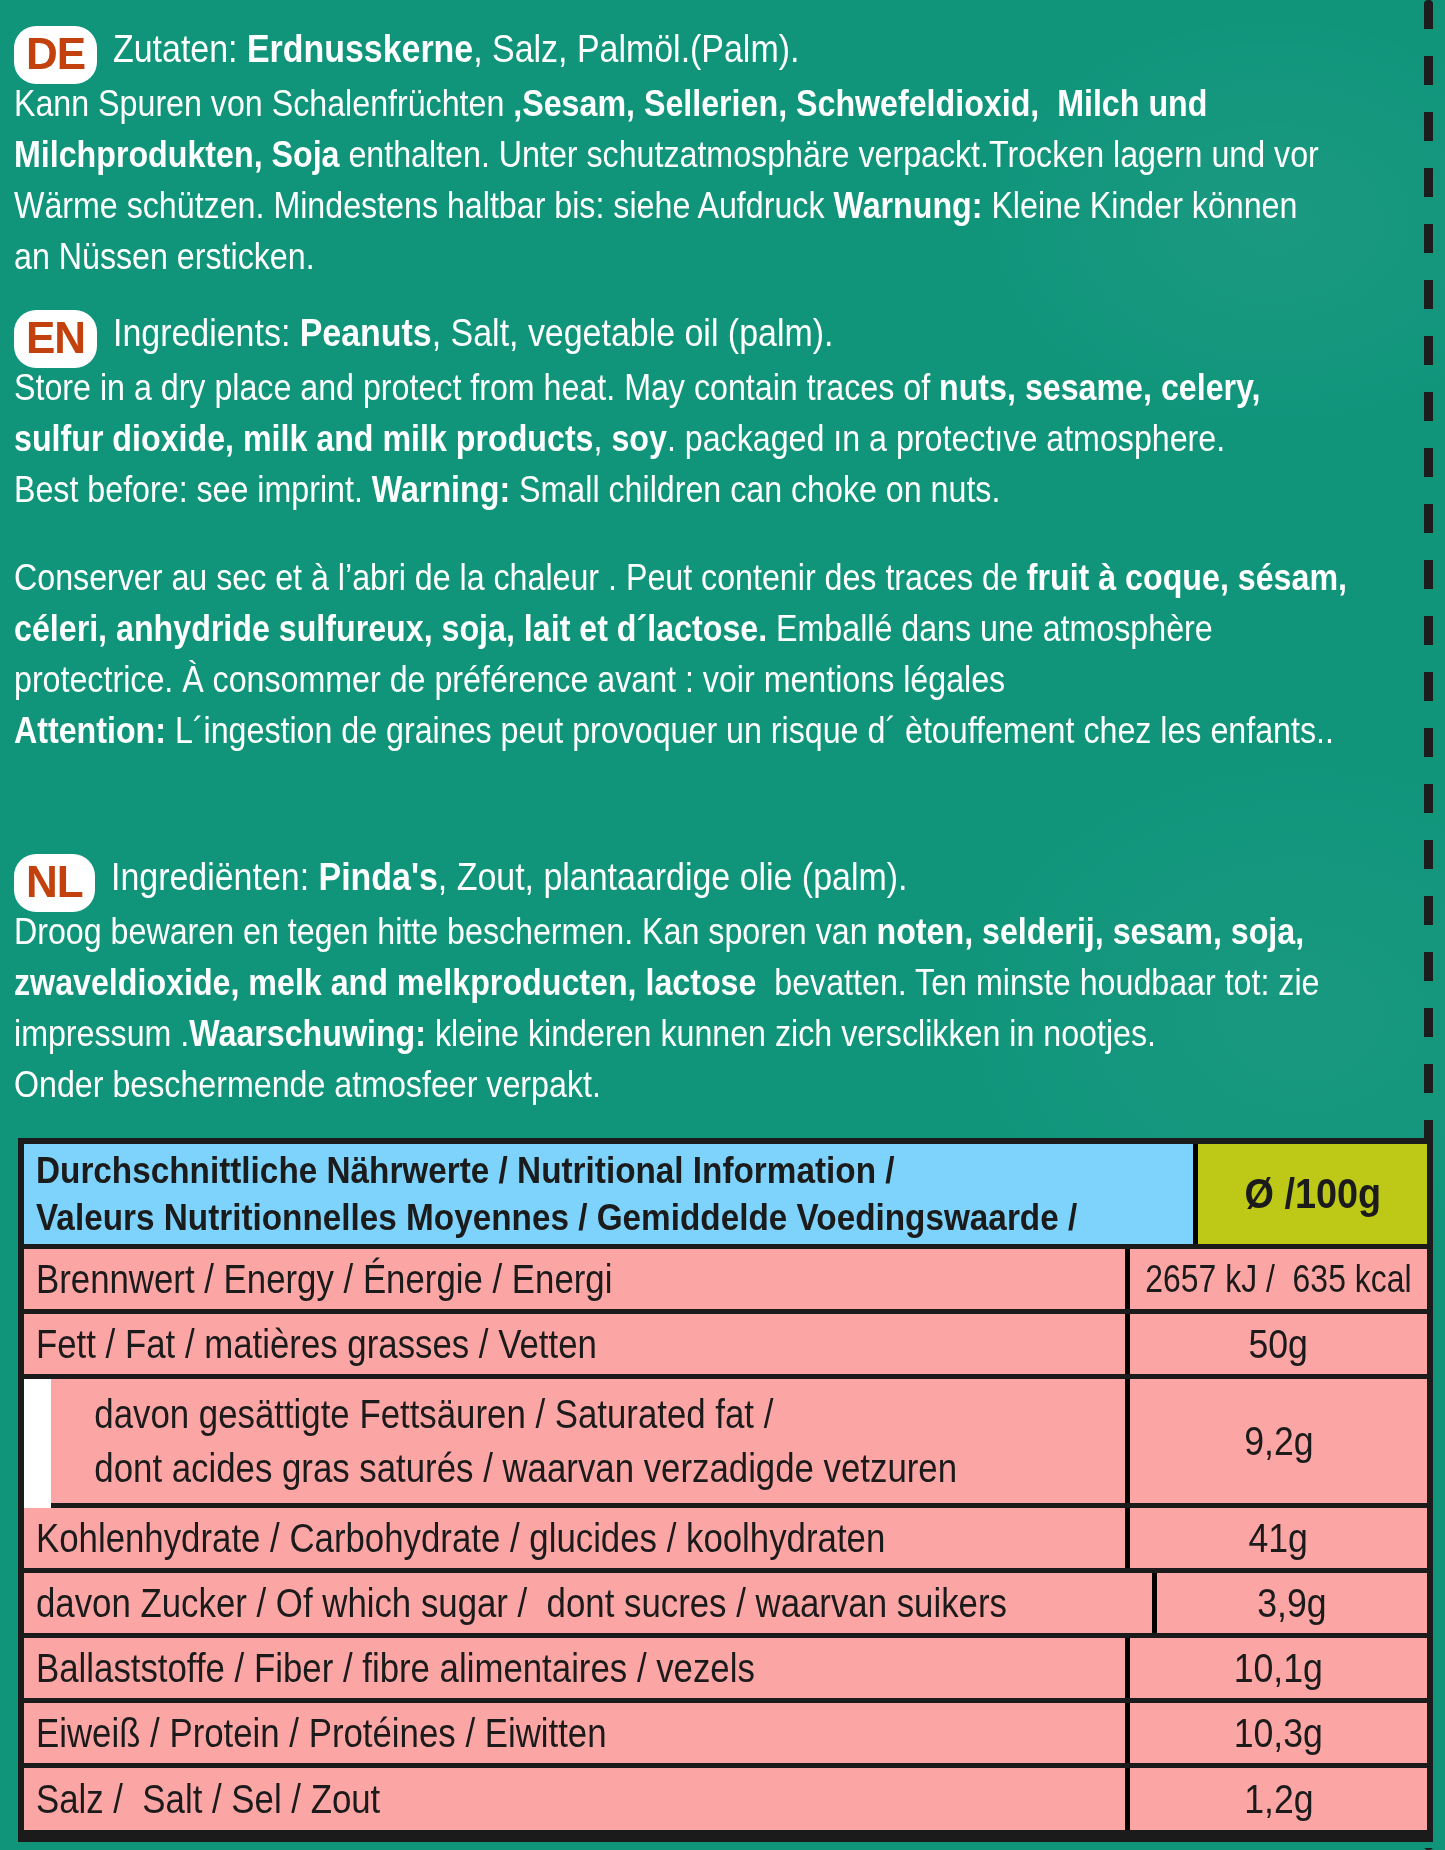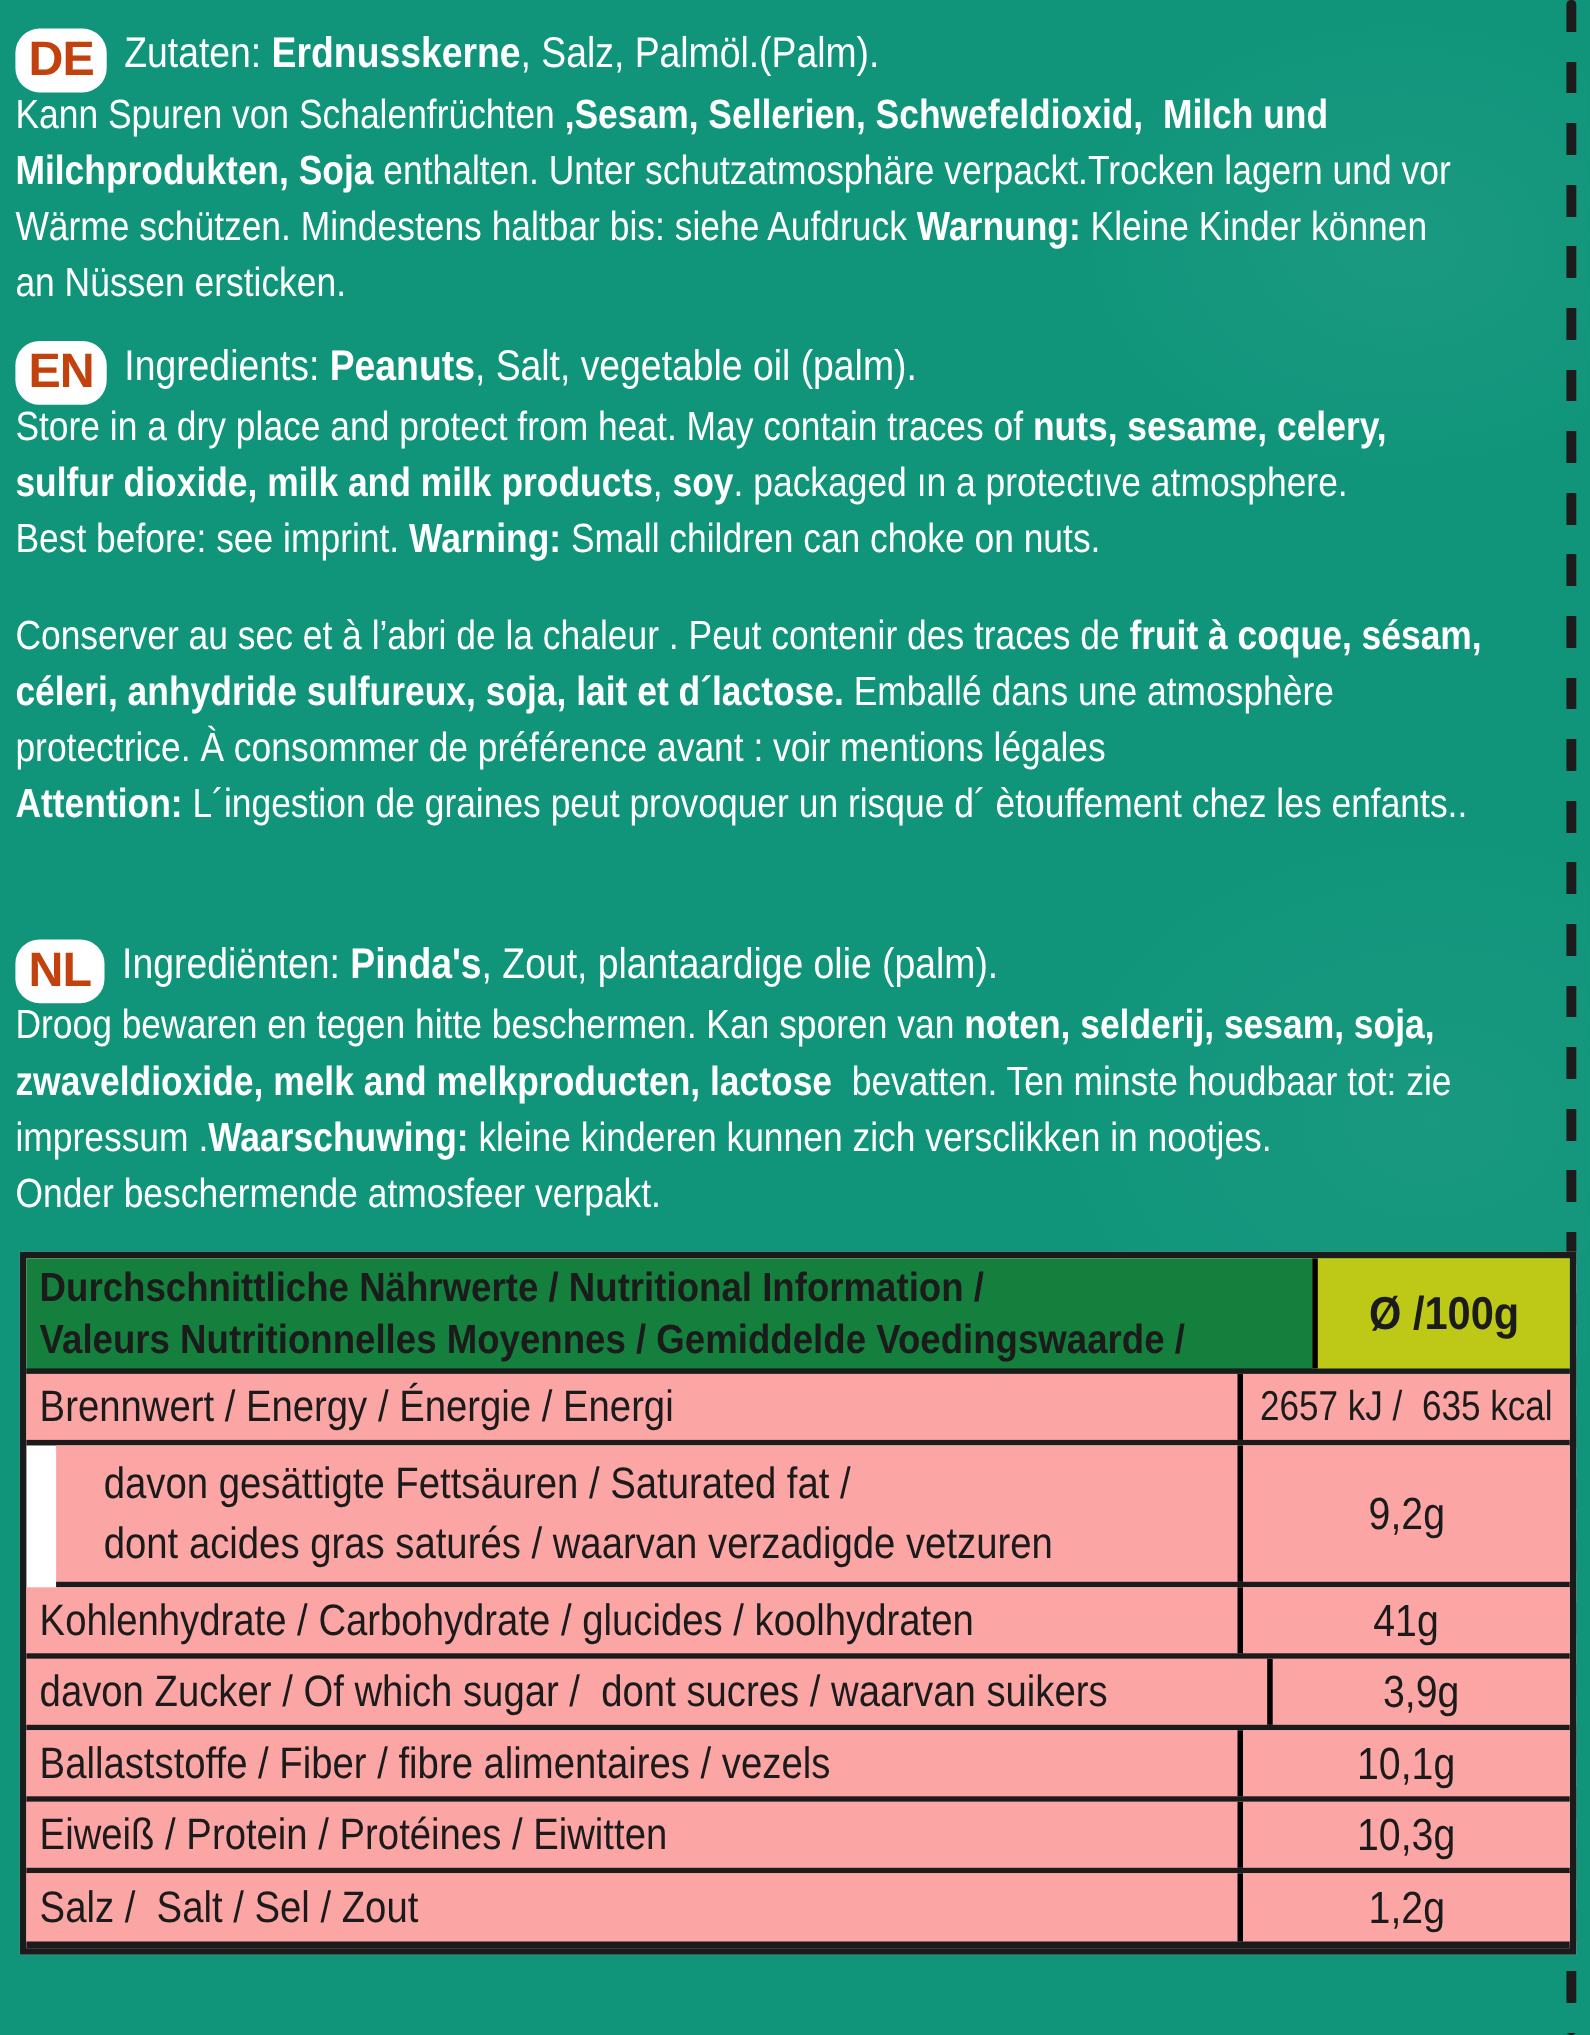--- a/index.html
+++ b/index.html
@@ -25,21 +25,21 @@
   .intro-text{font-size:39px;}
   .cond{transform:scaleX(.87);transform-origin:0 50%;white-space:pre;}
   .para{}
   .line{font-size:37px;line-height:51px;white-space:pre;}
 
   
   .ntable{position:absolute;left:18px;top:1138px;width:1415px;box-sizing:border-box;
     border:6px solid #1b1b1b;background:#fff;color:#1b1b1b;z-index:3;}
   .nrow{display:flex;border-bottom:5px solid #1b1b1b;background:#fca5a5;}
   .nrow:last-child{border-bottom:6px solid #1b1b1b;}
-  .nrow.header{background:#15803d;}
+  .nrow.header{background:#7dd3fc;}
   .ncell{box-sizing:border-box;}
   .ncell.lab{flex:1;display:flex;flex-direction:column;justify-content:center;padding-left:12px;}
   .ncell.val{width:302px;border-left:5px solid #000000;display:flex;align-items:center;justify-content:center;}
   .nrow.header .ncell.val{background:#bdc916;}
   .h100{height:100px;} .h60{height:60px;} .h124{height:124px;margin-left:27px;} .h62{height:62px;}
   .hdr-line{font-size:37px;font-weight:bold;line-height:47px;white-space:pre;
     transform:scaleX(.9);transform-origin:0 50%;}
   .hdr-val{font-size:42px;font-weight:bold;white-space:pre;transform:scaleX(.9);transform-origin:50% 50%;}
   .lab-line{font-size:40px;line-height:50px;white-space:pre;transform:scaleX(.87);transform-origin:0 50%;}
   .lab-line.two{line-height:54px;}
@@ -113,20 +113,28 @@
 
   <div class="nrow h60">
     <div class="ncell lab">
       <div class="lab-line">Brennwert / Energy / Énergie / Energi</div>
     </div>
     <div class="ncell val">
       <span class="val-text small">2657 kJ /  635 kcal</span>
     </div>
   </div>
 
+  <div class="nrow h60">
+    <div class="ncell lab">
+      <div class="lab-line">Fett / Fat / matières grasses / Vetten</div>
+    </div>
+    <div class="ncell val">
+      <span class="val-text">50g</span>
+    </div>
+  </div>
 
   <div class="nrow h124 indent">
     <div class="ncell lab">
       <div class="lab-line two">davon gesättigte Fettsäuren / Saturated fat /</div>
       <div class="lab-line two">dont acides gras saturés / waarvan verzadigde vetzuren</div>
     </div>
     <div class="ncell val">
       <span class="val-text">9,2g</span>
     </div>
   </div>

